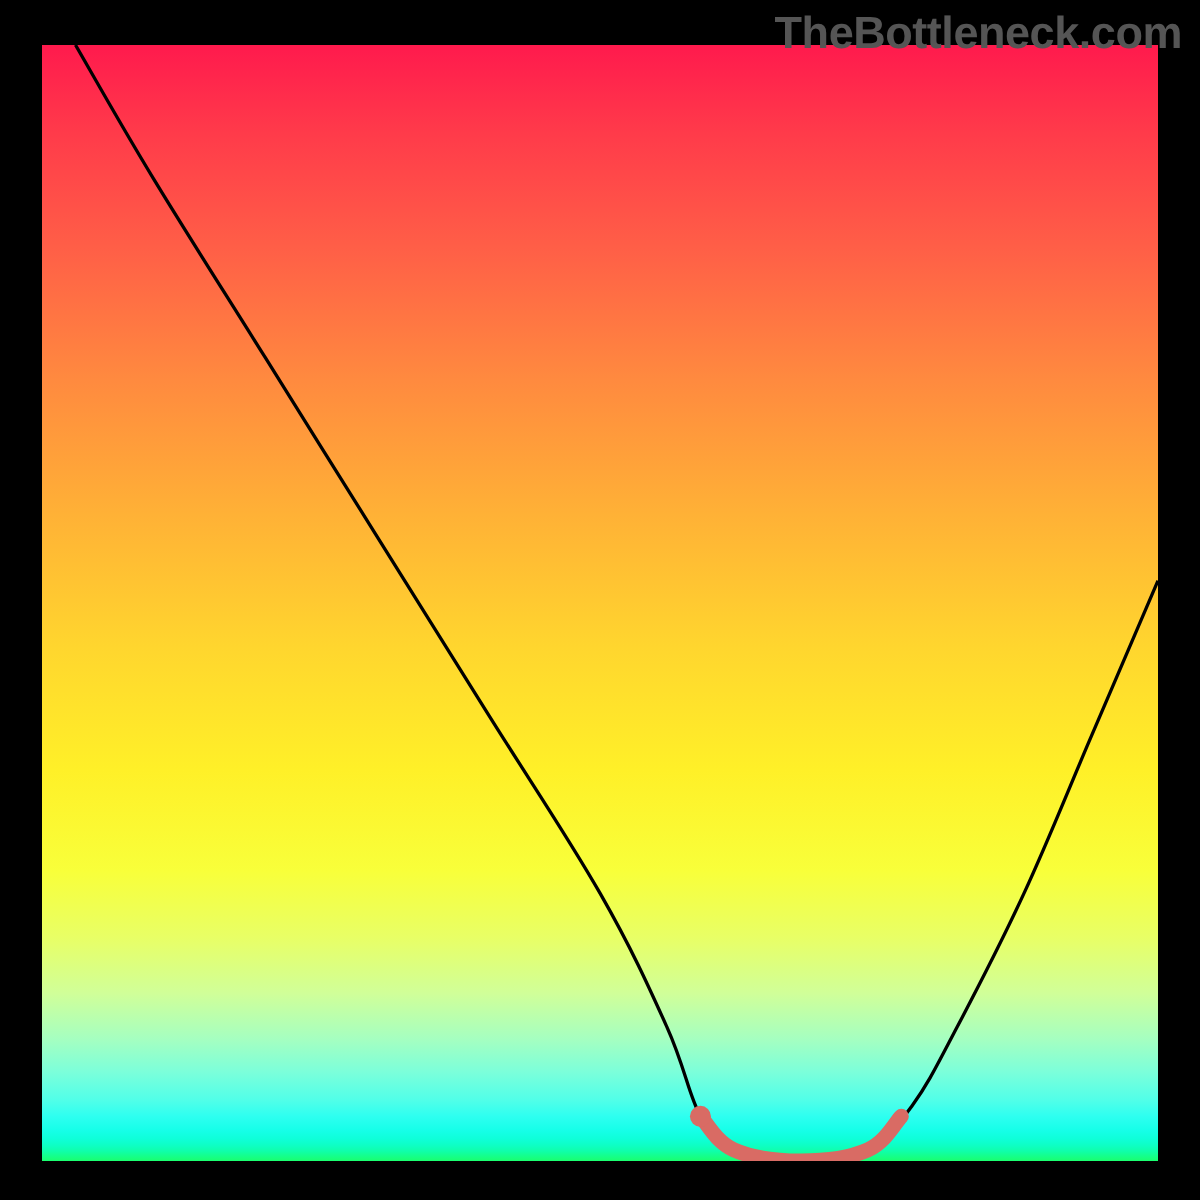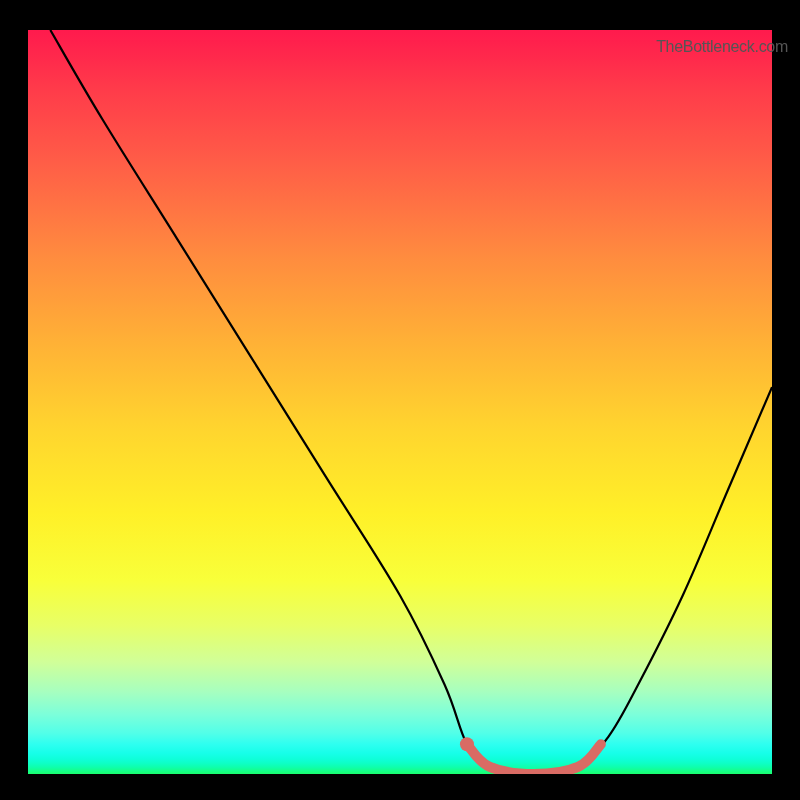--- a/index.html
+++ b/index.html
@@ -8,26 +8,25 @@
     height: 800px;
     background: #000;
     position: relative;
     font-family: Arial, sans-serif;
     overflow: hidden;
   }
   .watermark {
     position: absolute;
     top: 6px;
     right: 12px;
-    font-size: 16px;
-    font-weight: normal;
+    font-size: 30px;
+    font-weight: bold;
     color: #555;
     z-index: 10;
     letter-spacing: -0.3px;
-    margin-top: 32px;
   }
   .plot-area {
     position: absolute;
     left: 28px;
     top: 30px;
     width: 744px;
     height: 744px;
     background: linear-gradient(to bottom,
       #ff1a4d 0%,
       #ff3b4a 8%,

